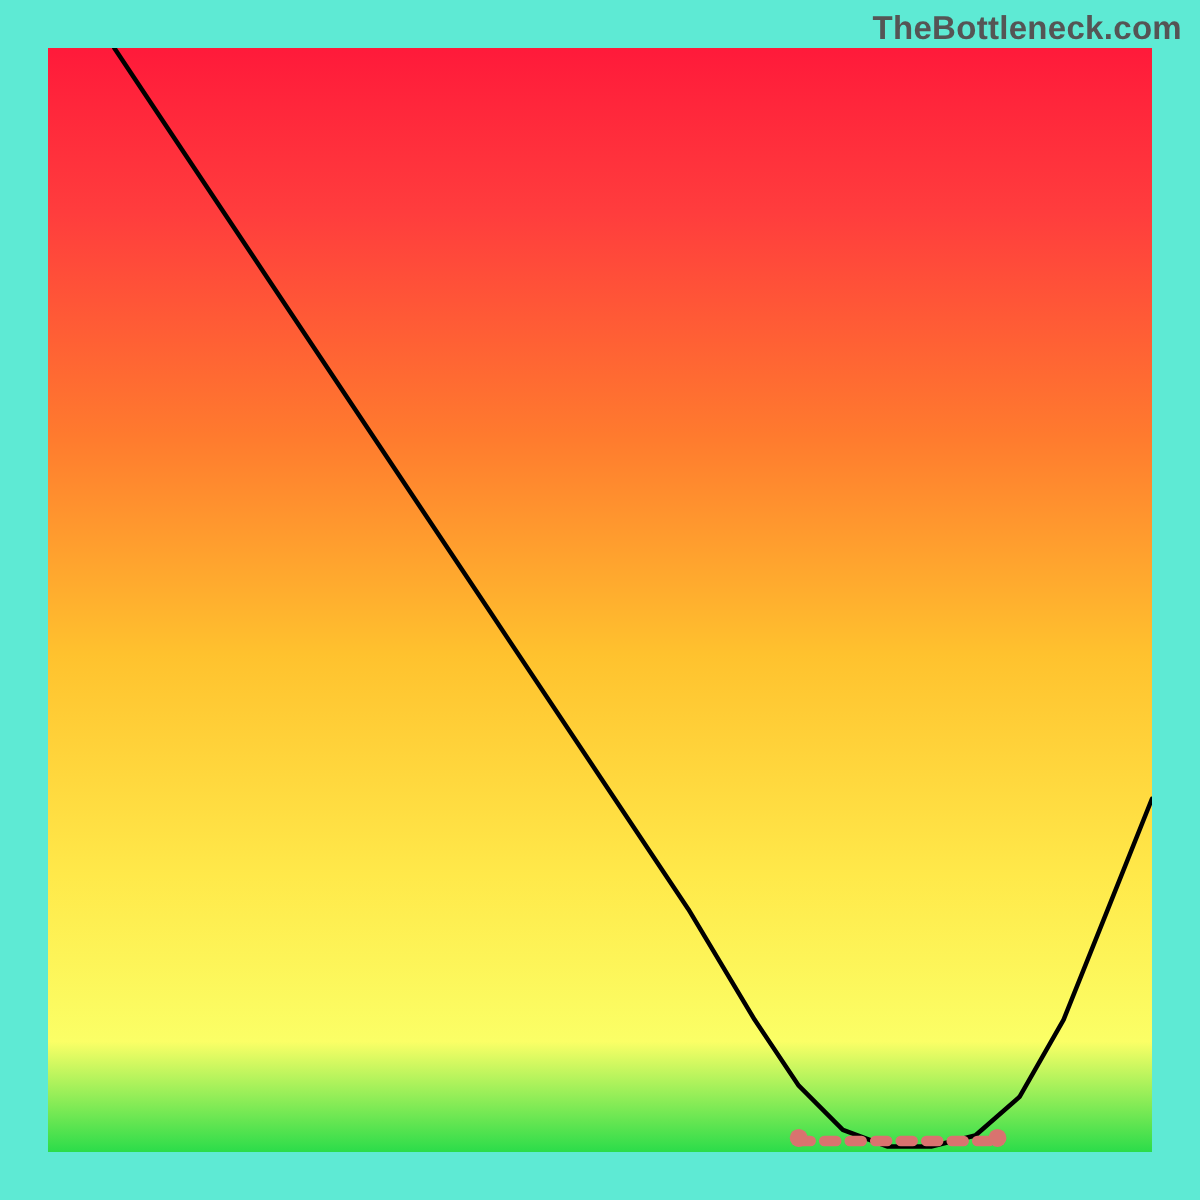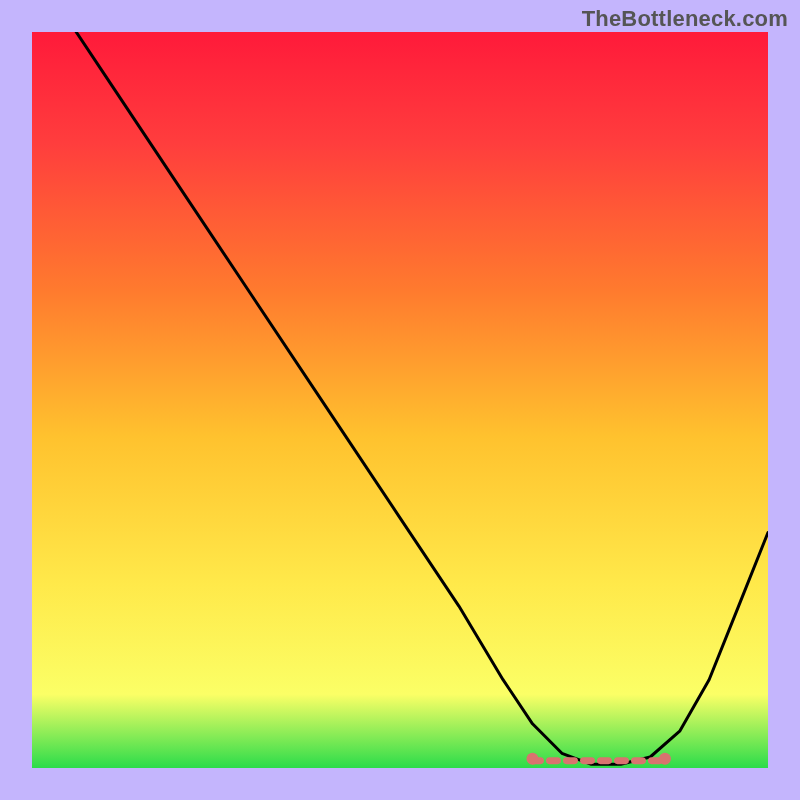--- a/index.html
+++ b/index.html
@@ -1,17 +1,17 @@
 <!DOCTYPE html>
 <html><head>
 <meta charset="utf-8">
 <style>
   * { margin: 0; padding: 0; box-sizing: border-box; }
   html, body { width: 800px; height: 800px; overflow: hidden; background: #000; }
-  .wrap { position: relative; width: 800px; height: 800px; background: #c4b5fd; padding-left: 14px; }
+  .wrap { position: relative; width: 800px; height: 800px; background: #5eead4; padding-left: 14px; }
   .watermark {
     position: absolute;
     top: 6px;
     right: 12px;
     color: #555;
     font-family: Arial, Helvetica, sans-serif;
     font-size: 22px;
     font-weight: bold;
     letter-spacing: 0.2px;
   }

